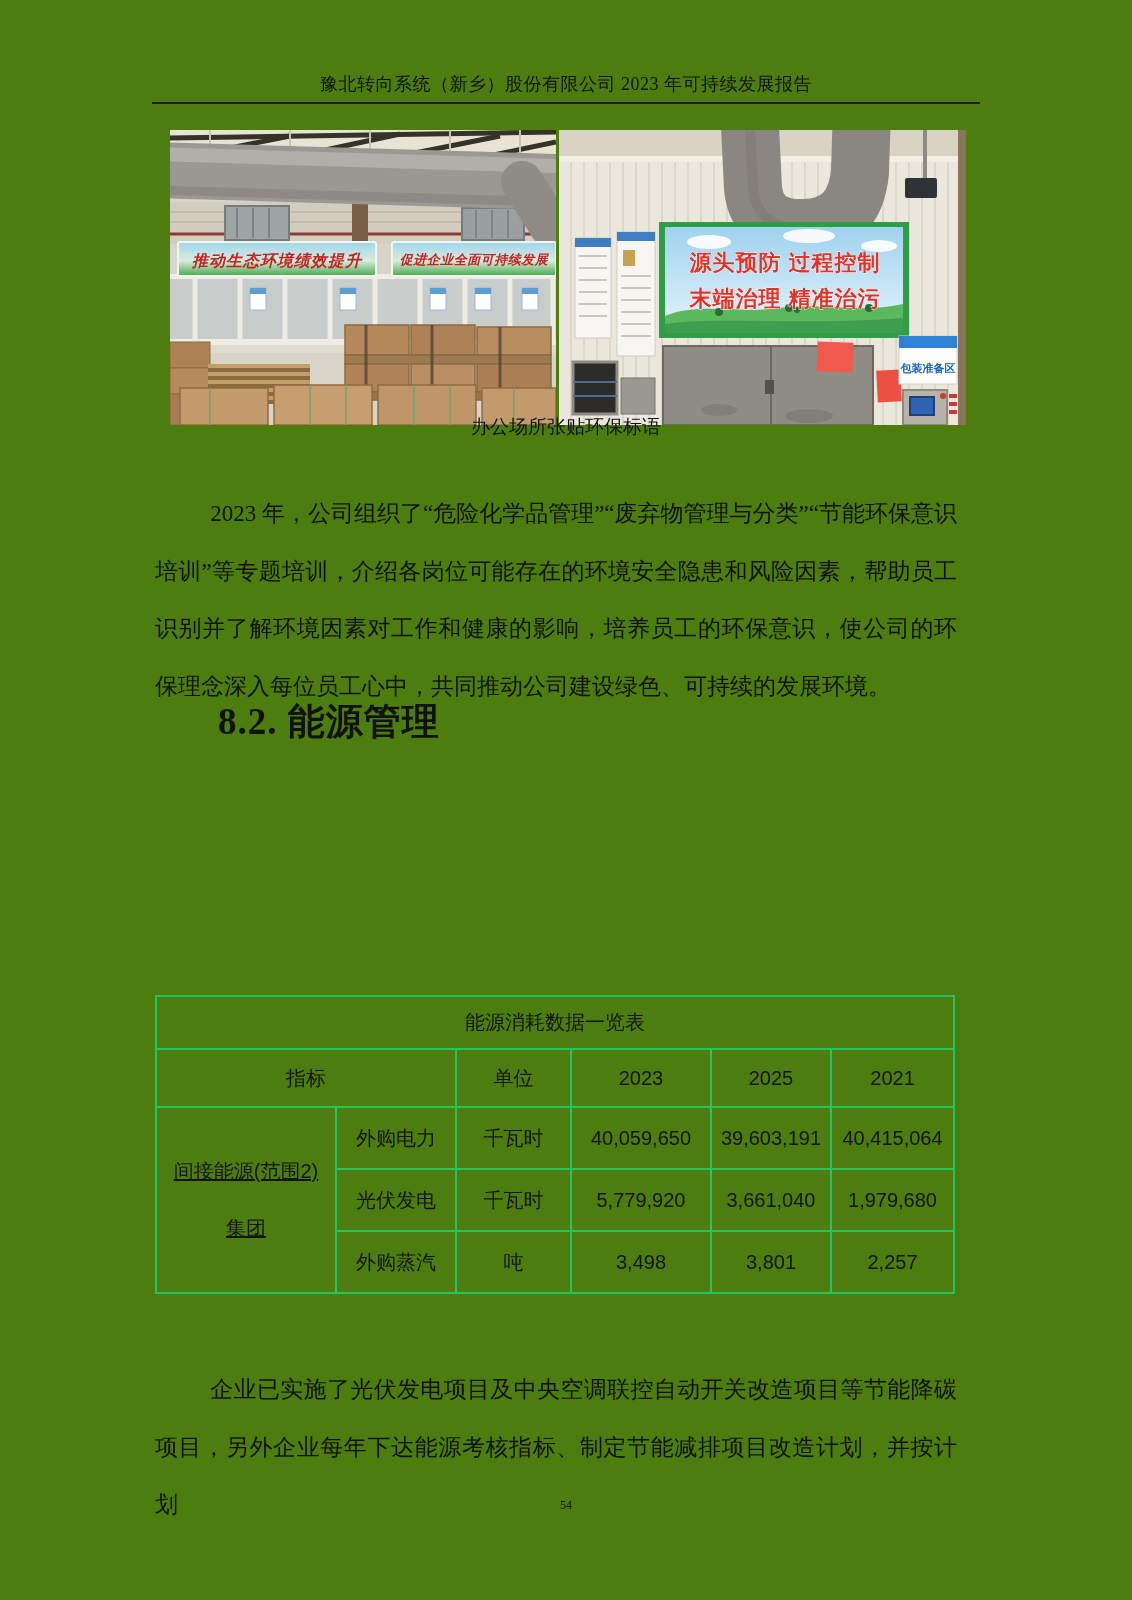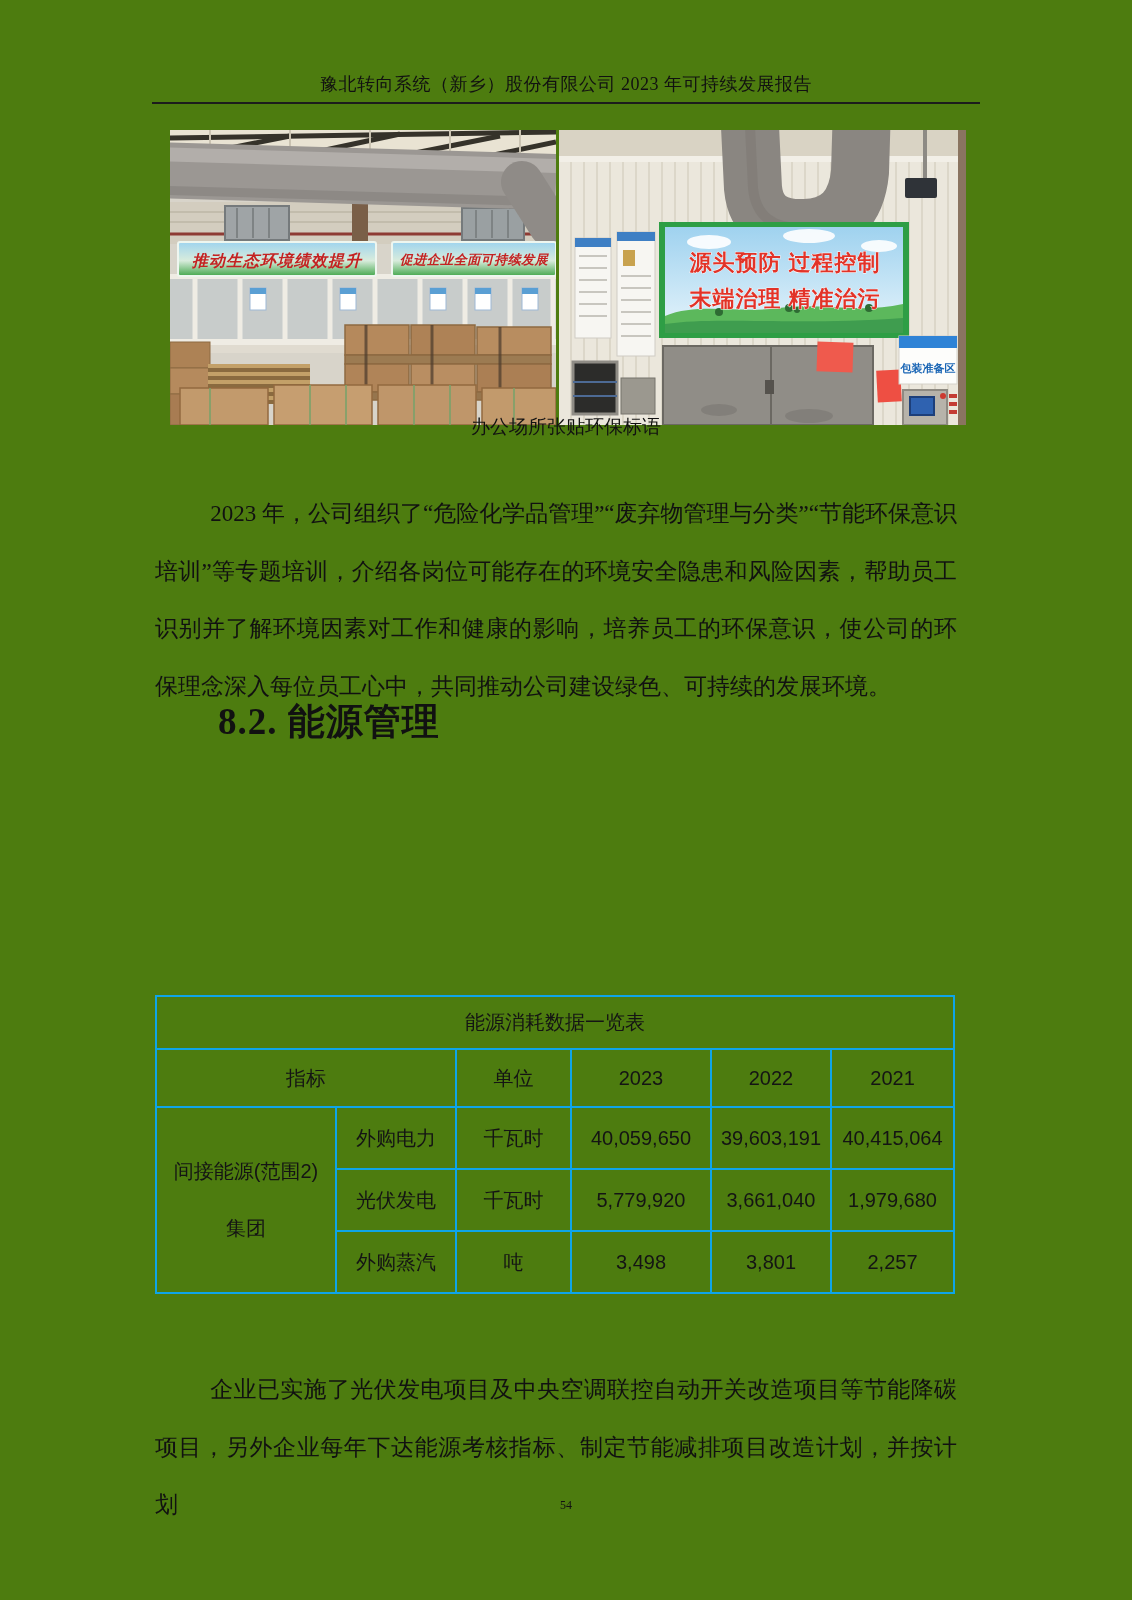--- a/index.html
+++ b/index.html
@@ -18,29 +18,29 @@
   .para{position:absolute;left:155px;width:802px;font-size:23px;line-height:57.5px;
         text-align:justify;text-justify:inter-ideograph;text-indent:2.4em;}
   .para1{top:462px;}
   .para2{top:698px;}
   .para3{top:1338px;}
   .section-heading{position:absolute;top:666px;left:218px;font-size:37px;
                    font-weight:bold;letter-spacing:1px;}
   table.energy{position:absolute;top:995px;left:155px;width:798px;
                border-collapse:collapse;table-layout:fixed;
                font-family:"Liberation Sans","DejaVu Sans",sans-serif;}
-  table.energy td{border:2px solid #0ea5e9;text-align:center;vertical-align:middle;
+  table.energy td{border:2px solid #22c55e;text-align:center;vertical-align:middle;
                   font-size:20px;padding:0;color:#141414;}
   td.t-title{height:51px;font-size:20px;}
   td.t-head{height:56px;}
   td.t-year{font-size:21px;}
   td.t-body{height:60px;}
   td.t-num{font-size:21px;margin-top:36px;}
   .group-cell-inner{display:flex;flex-direction:column;align-items:center;
-                    justify-content:center;gap:30px;font-size:20px;}
+                    justify-content:center;gap:30px;font-size:20px;text-decoration:underline;}
   .page-number{position:absolute;top:1498px;left:0;right:0;text-align:center;
                font-size:12px;font-family:Liberation Serif, serif;}
 </style>
 </head>
 <body>
 
 <div class="page">
 
   <div class="doc-header">豫北转向系统（新乡）股份有限公司 2023 年可持续发展报告</div>
   <div class="header-rule"></div>
@@ -317,21 +317,21 @@
         <col style="width:123px">
     </colgroup>
     <tbody>
       <tr>
         <td class="t-title" colspan="6">能源消耗数据一览表</td>
       </tr>
       <tr>
         <td class="t-head" colspan="2">指标</td>
         <td class="t-head">单位</td>
         <td class="t-head t-year">2023</td>
-        <td class="t-head t-year">2022</td>
+        <td class="t-head t-year">2025</td>
         <td class="t-head t-year">2021</td>
       </tr>
       <tr>
         <td class="t-body" rowspan="3">
           <div class="group-cell-inner">
             <span>间接能源(范围2)</span>
             <span>集团</span>
           </div>
         </td>
         <td class="t-body">外购电力</td>

